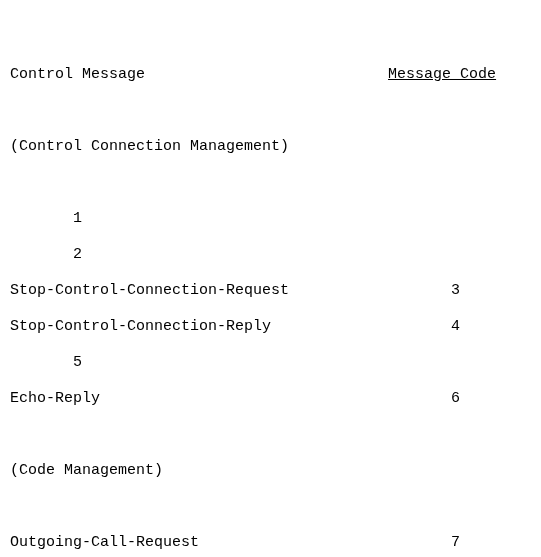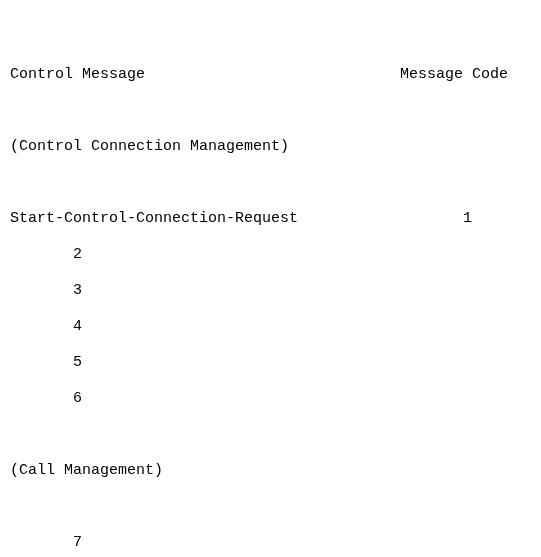--- a/index.html
+++ b/index.html
@@ -10,57 +10,57 @@
   body {
     font-family: "Courier New", Courier, monospace;
     font-size: 15px;
     line-height: 1.2;
     color: #000000;
     padding: 12px 10px;
     white-space: pre;
   }
   .row {
     display: flex;
-    gap: 12px;
   }
   .col-msg {
     width: 42ch;
     text-align: left;
   }
   .col-code-hdr {
     text-align: left;
+    text-decoration: underline;
   }
   .col-code {
     width: 8ch;
     text-align: right;
   }
   .grp {
     white-space: pre;
   }
 </style>
 </head>
 <body>
 
 
 <div class="row">
 <span class="col-msg">Control Message</span><span class="col-code-hdr">Message Code</span>
 </div>
 <div>&nbsp;</div>
 <div class="grp">(Control Connection Management)</div>
 <div>&nbsp;</div>
-<div class="row"><span class="col-msg">Start-Control-Connection-Request</span><span class="col-code">1</span></div>
+<div class="row"><span class="col-code">1</span></div>
 <div class="row"><span class="col-code">2</span></div>
-<div class="row"><span class="col-code">3</span></div>
-<div class="row"><span class="col-code">4</span></div>
+<div class="row"><span class="col-msg">Stop-Control-Connection-Request</span><span class="col-code">3</span></div>
+<div class="row"><span class="col-msg">Stop-Control-Connection-Reply</span><span class="col-code">4</span></div>
 <div class="row"><span class="col-code">5</span></div>
-<div class="row"><span class="col-code">6</span></div>
+<div class="row"><span class="col-msg">Echo-Reply</span><span class="col-code">6</span></div>
 <div>&nbsp;</div>
-<div class="grp">(Call Management)</div>
+<div class="grp">(Code Management)</div>
 <div>&nbsp;</div>
-<div class="row"><span class="col-code">7</span></div>
+<div class="row"><span class="col-msg">Outgoing-Call-Request</span><span class="col-code">7</span></div>
 
 
 
 
 
 
 
 
 
 

